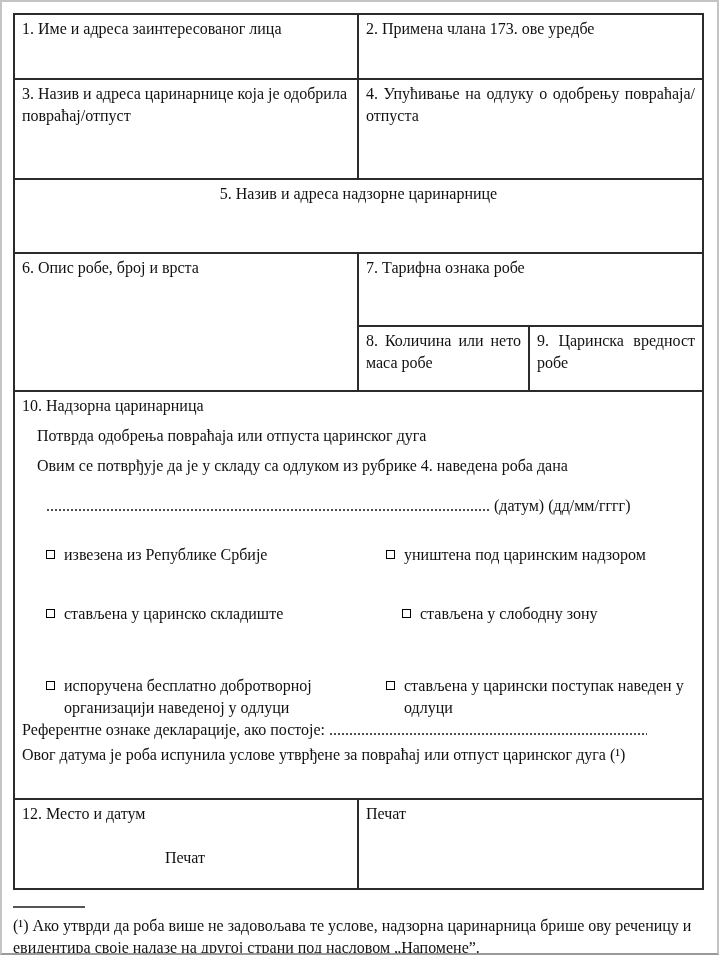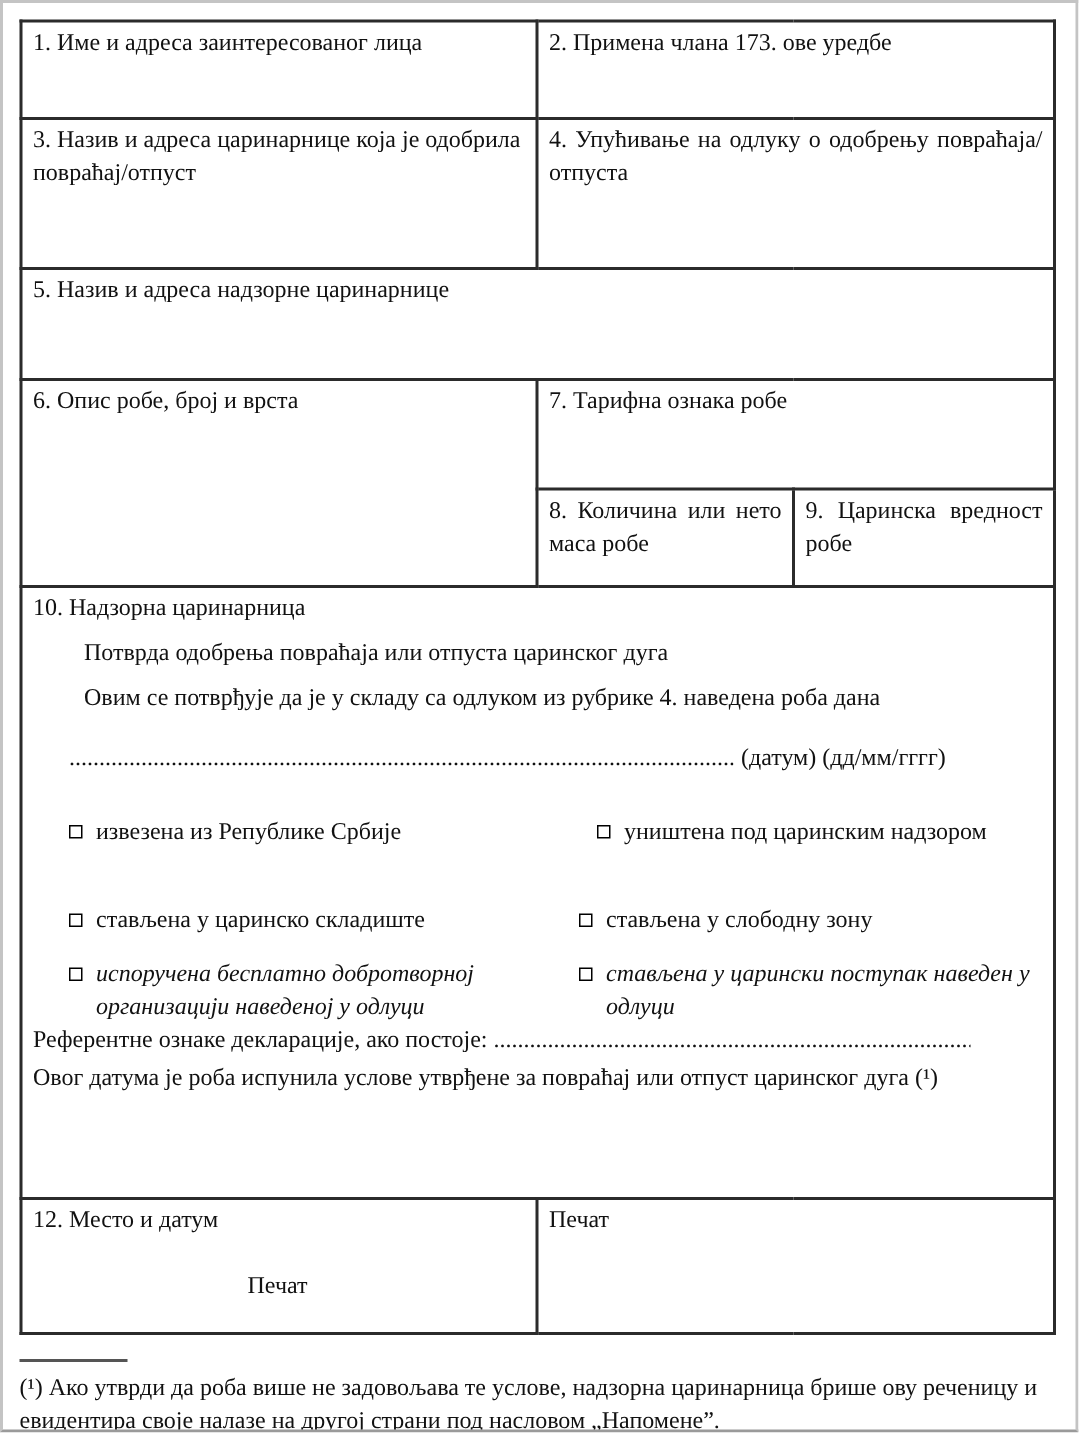--- a/index.html
+++ b/index.html
@@ -25,35 +25,35 @@
     width: 689px;
   }
   table.form td {
     border: 2px solid #2b2b2b;
     vertical-align: top;
     padding: 3px 7px;
   }
   .justify { text-align: justify; }
   td.h65  { height: 65px; }
   td.h100 { height: 100px; }
-  td.h74  { height: 74px; }
+  td.h74  { height: 74px; text-align: center; }
   td.h73  { height: 73px; font-family: Liberation Serif, serif; }
   td.h8   { height: 65px; }
   td.h408 { height: 408px; padding: 6px 7px 0 7px; }
   td.h90  { height: 90px; }
 
   
-  .s10-sub { margin-left: 34px; margin-top: 8px; }
+  .s10-sub { margin-left: 15px; margin-top: 8px; }
   .date-line { display: flex; align-items: baseline; margin-left: 24px; margin-top: 18px; white-space: nowrap; }
   .date-dots { width: 443px; overflow: hidden; display: inline-block; }
   .date-suffix { padding-left: 5px; }
   .cb-row { display: flex; }
-  .cb-row-1 { margin-top: 27px; gap: 12px; }
-  .cb-row-2 { margin-top: 37px; }
-  .cb-row-3 { margin-top: 14px; font-style: italic; }
+  .cb-row-1 { margin-top: 27px; }
+  .cb-row-2 { margin-top: 37px; gap: 16px; }
+  .cb-row-3 { margin-top: 50px; }
   .cb-col-left  { width: 364px; padding-left: 24px; padding-right: 20px; }
   .cb-col-right { flex: 1; padding-right: 4px; }
   .cb-item { display: flex; align-items: flex-start; }
   .cb-box {
     display: inline-block; flex: 0 0 auto;
     width: 9px; height: 9px;
     border: 1px solid #000000;
     margin: 6px 9px 0 0;
   }
   .ref-line { display: flex; align-items: center; white-space: nowrap; }

